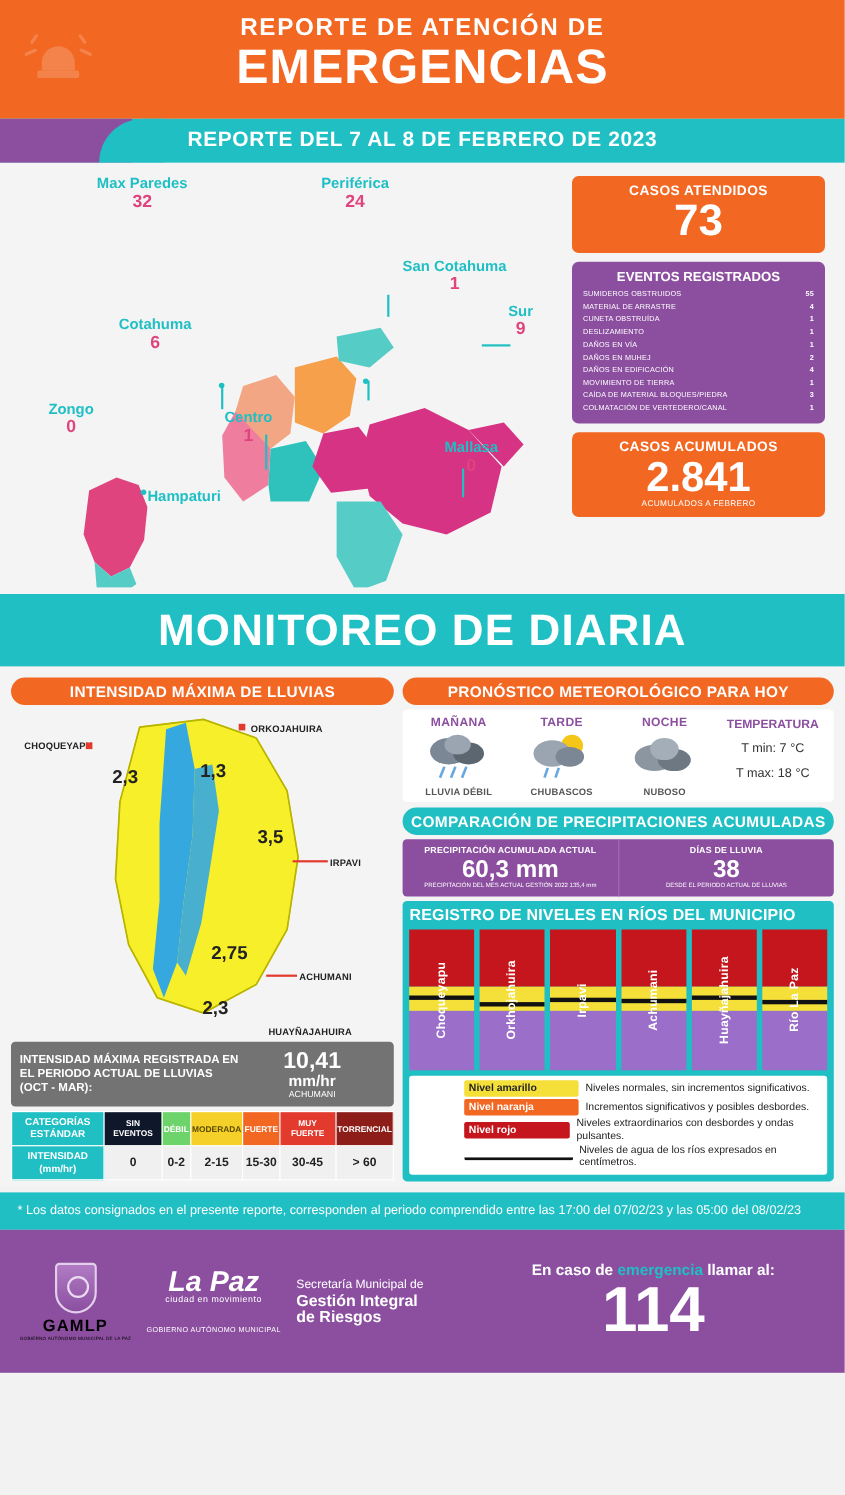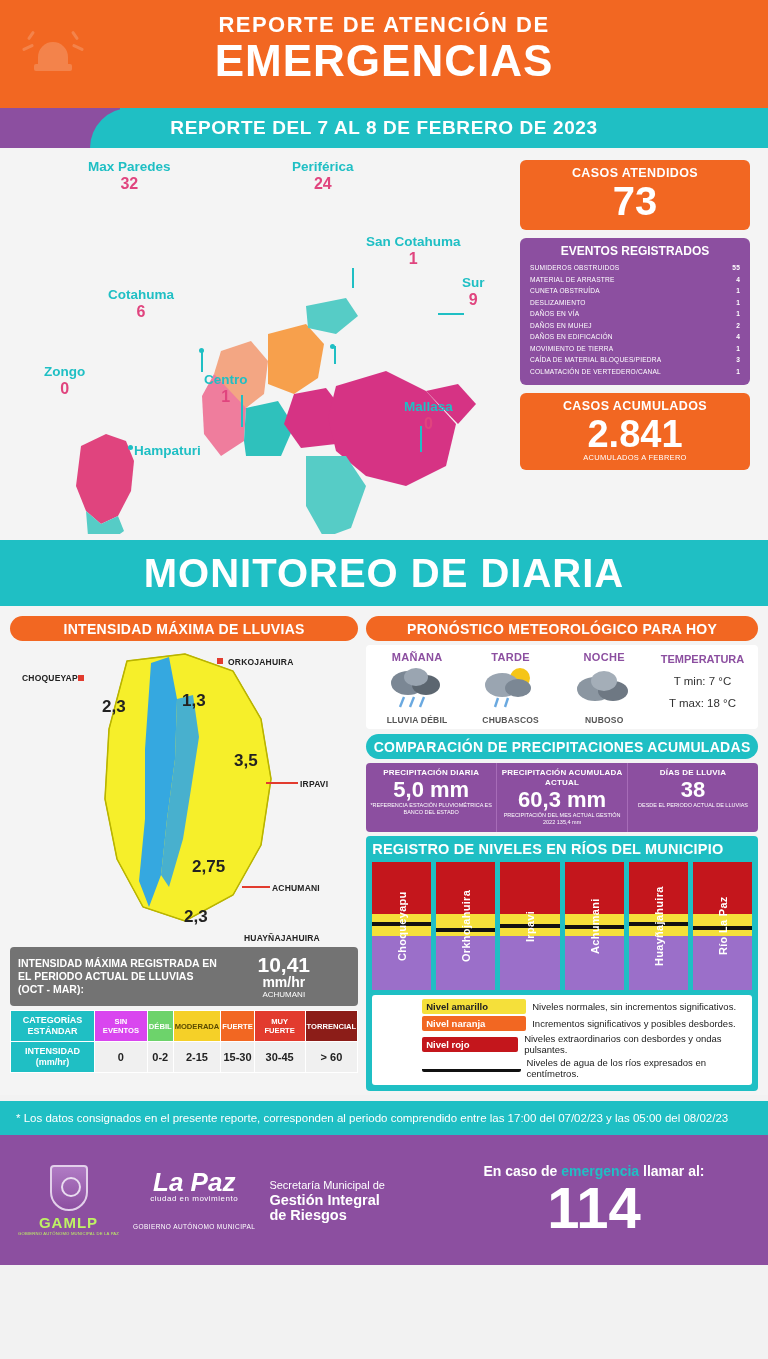--- a/index.html
+++ b/index.html
@@ -139,21 +139,21 @@
   .maxbox .r { text-align: center; width: 40%; }
   .maxbox .r .v { font-size: 21px; font-weight: bold; line-height: 21px;}
   .maxbox .r .u { font-size: 14px; font-weight: bold; line-height: 15px;}
   .maxbox .r .s { font-size: 8px; }
 
   .cattab { width: 100%; border-collapse: collapse; margin-top: 4px; background:#fff;}
   .cattab td, .cattab th { border: 1px solid #fff; text-align: center; }
   .cattab .hdrlabel { background:#1fbfc4; color:#fff; font-size: 9px; font-weight: bold; width: 84px; padding: 4px 2px; line-height:11px;}
   .cattab .c { color: #fff; font-size: 7.6px; font-weight: bold; padding: 5px 1px; line-height: 9px;}
   .cattab .v { font-size: 11px; font-weight: bold; color: #222; background:#f0f0f0; padding: 5px 1px;}
-  .c1 { background: #d946ef; } .c2 { background: #6dd36b; } .c3 { background: #f5d028; color:#5a4a00 !important;}
+  .c1 { background: #0f172a; } .c2 { background: #6dd36b; } .c3 { background: #f5d028; color:#5a4a00 !important;}
   .c4 { background: #f26722; } .c5 { background: #e23b2e; } .c6 { background: #8c1d18; }
 
   
   .forecast { background: #fff; border-radius: 4px; margin-top: 4px; padding: 6px 4px 4px; display: flex; }
   .fcell { flex: 1; text-align: center; }
   .fcell .ft { font-size: 11px; font-weight: bold; color: #8c4fa0; letter-spacing:.3px;}
   .fcell .fl { font-size: 8.5px; font-weight: bold; color: #555; margin-top: 2px; letter-spacing:.2px;}
   .ficon { height: 48px; position: relative; margin: 2px auto 0; width: 70px; }
   .temp { flex: 1.1; text-align: center; padding-top: 2px;}
   .temp .tt { font-size: 11px; font-weight: bold; color: #8c4fa0; }
@@ -195,21 +195,21 @@
   .note {
     background: #1fbfc4; color: #fff; padding: 9px 16px;
     font-size: 11.5px; line-height: 16px; margin-top: 6px;
   }
 
   
   .footer {
     background: #8c4fa0; height: 130px; position: relative; display: flex; align-items: center;
   }
   .footer .left { display: flex; align-items: center; padding-left: 18px; gap: 14px; width: 420px;}
-  .gamlp { text-align: center; color: #bef264; }
+  .gamlp { text-align: center; color: #000000; }
   .gamlp .shield {
     width: 38px; height: 46px; margin: 0 auto; border-radius: 4px 4px 19px 19px;
     background: linear-gradient(#b07bc4,#8c4fa0); border: 2px solid #e2d0ea;
     position: relative;
   }
   .gamlp .shield:after{
     content:""; position:absolute; left:9px; top:10px; width:16px;height:16px;
     border-radius:50%; border:2px solid #e9dcf0;
   }
   .gamlp .g { font-size: 15px; font-weight: bold; letter-spacing: 1px; margin-top: 3px;}
@@ -497,25 +497,20 @@
             <div class="tt">TEMPERATURA</div>
             <div class="tv">T min:  7 °C</div>
             <div class="tv">T max: 18 °C</div>
           </div>
         </div>
 
         <div class="pillbar pill-teal" style="margin-top:5px;">COMPARACIÓN DE PRECIPITACIONES ACUMULADAS</div>
 
         <div class="precip">
           <div class="pcell">
-            <div class="pt">PRECIPITACIÓN DIARIA</div>
-            <div class="pv">5,0 mm</div>
-            <div class="pn">*REFERENCIA ESTACIÓN PLUVIOMÉTRICA ES BANCO DEL ESTADO</div>
-          </div>
-          <div class="pcell">
             <div class="pt">PRECIPITACIÓN ACUMULADA ACTUAL</div>
             <div class="pv">60,3 mm</div>
             <div class="pn">PRECIPITACIÓN DEL MES ACTUAL  GESTIÓN 2022 135,4 mm</div>
           </div>
           <div class="pcell">
             <div class="pt">DÍAS DE LLUVIA</div>
             <div class="pv">38</div>
             <div class="pn">DESDE EL PERIODO ACTUAL DE LLUVIAS</div>
           </div>
         </div>

